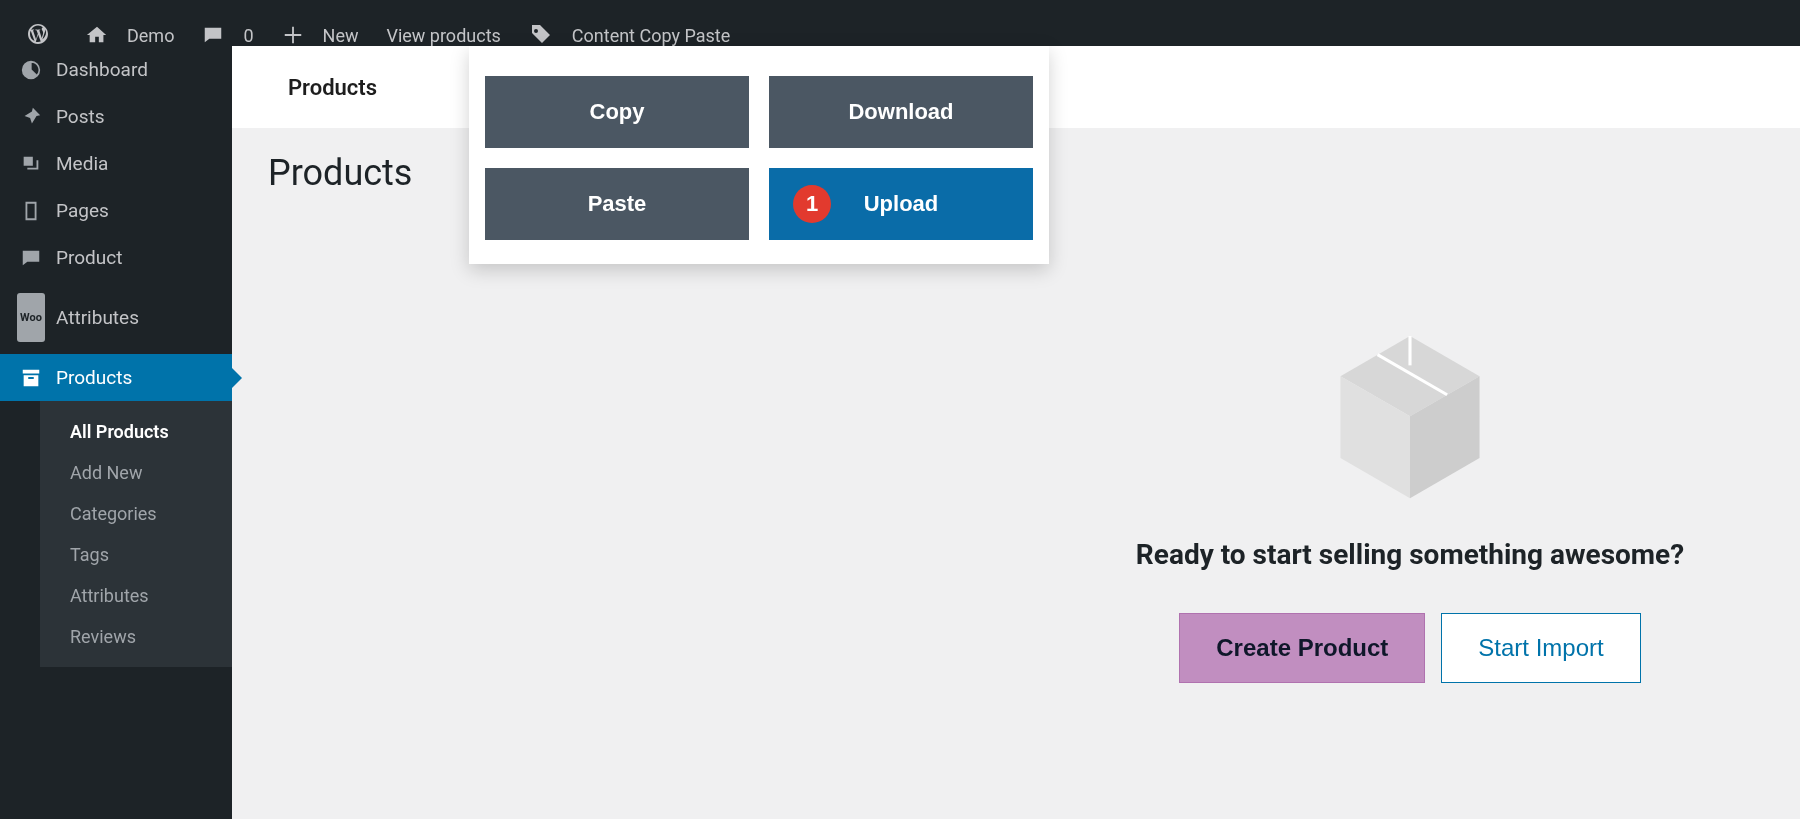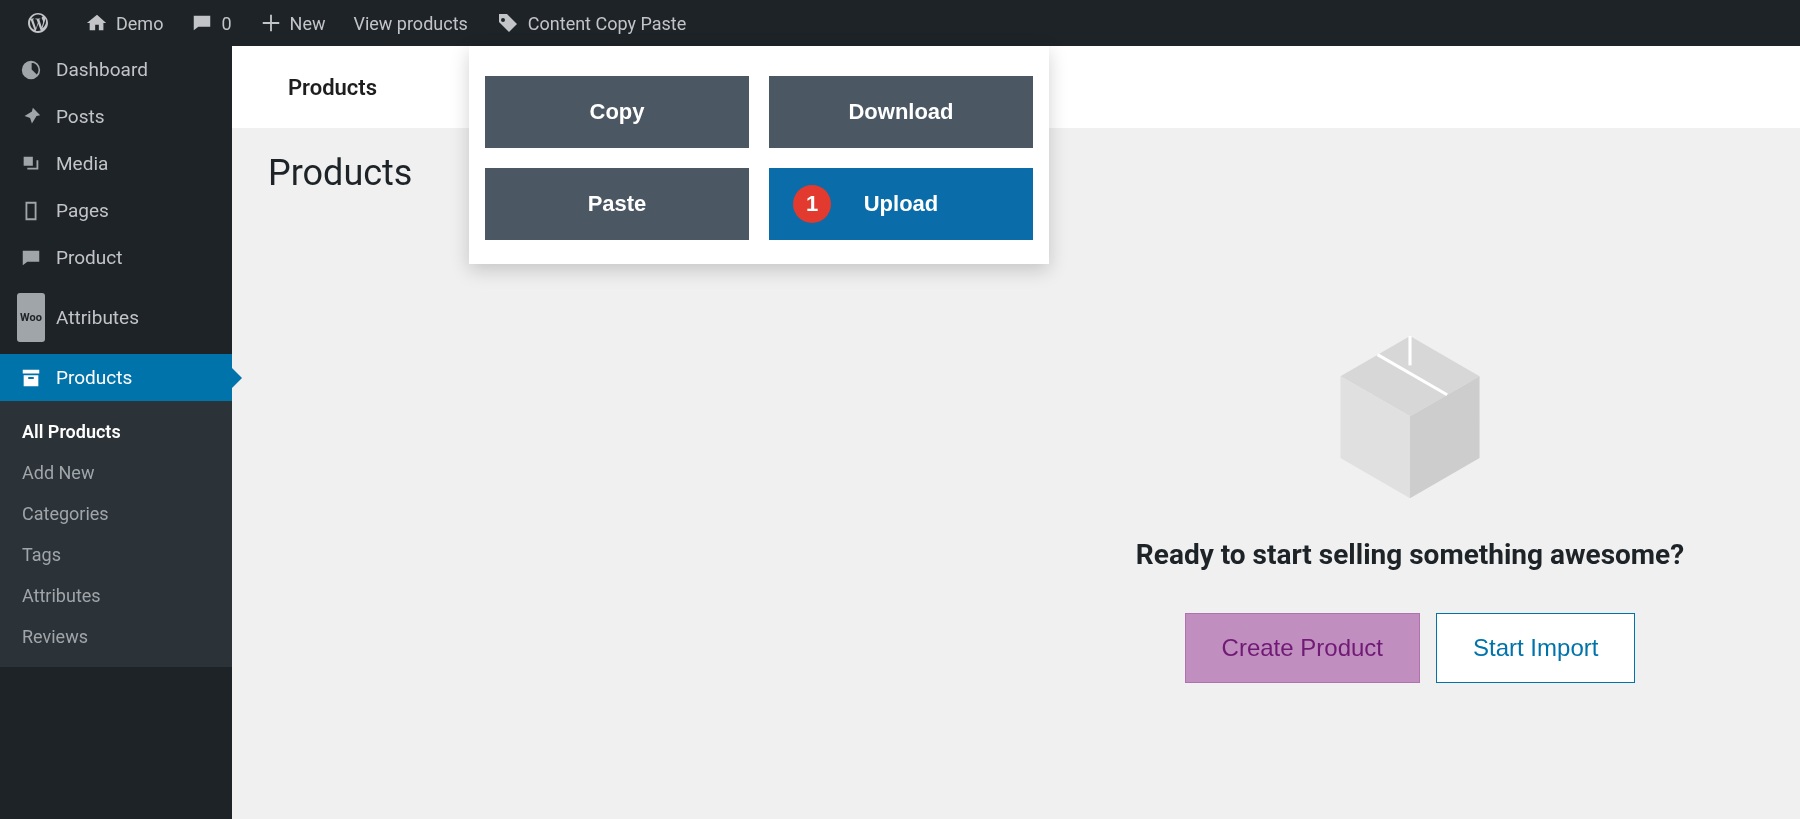--- a/index.html
+++ b/index.html
@@ -1,30 +1,30 @@
 <!DOCTYPE html>
 <html><head>
 <meta charset="utf-8">
 <style>
 * { margin: 0; padding: 0; box-sizing: border-box; }
 body { font-family: -apple-system, BlinkMacSystemFont, "Segoe UI", Roboto, sans-serif; background: #f0f0f1; width: 1800px; height: 819px; overflow: hidden; position: relative; }
 
 
 .admin-bar { background: #1d2327; height: 46px; display: flex; align-items: center; padding: 0 12px; color: #c3c4c7; font-size: 18px; }
-.admin-bar-item { display: flex; align-items: center; padding: 0 14px; cursor: pointer; height: 46px; }
+.admin-bar-item { display: flex; align-items: flex-end; padding: 0 14px; cursor: pointer; height: 46px; gap: 11px; }
 .admin-bar .icon { margin-right: 8px; display: flex; align-items: center; }
 .admin-bar svg { fill: #c3c4c7; }
 
 
 .sidebar { position: absolute; left: 0; top: 46px; width: 232px; background: #1d2327; height: calc(819px - 46px); color: #c3c4c7; }
 .sidebar-item { display: flex; align-items: center; padding: 12px 18px; font-size: 19px; cursor: pointer; position: relative; }
 .sidebar-item .icon { width: 26px; margin-right: 12px; display: flex; align-items: center; justify-content: center; }
 .sidebar-item.active { background: #0073aa; color: #fff; }
 .sidebar-item.active::after { content: ""; position: absolute; right: -10px; top: 50%; transform: translateY(-50%); border-left: 10px solid #0073aa; border-top: 10px solid transparent; border-bottom: 10px solid transparent; }
-.sidebar-sub { background: #2c3338; padding: 10px 0; }
+.sidebar-sub { background: #2c3338; padding: 10px 8px; margin-left: 40px; }
 .sidebar-sub-item { padding: 10px 22px; font-size: 18px; color: #a0a5aa; cursor: pointer; }
 .sidebar-sub-item.active { font-weight: 600; color: #fff; }
 .sidebar svg { fill: #a0a5aa; }
 .sidebar-item.active svg { fill: #fff; }
 
 
 .main { position: absolute; left: 232px; top: 46px; right: 0; bottom: 0; }
 .tab-row { background: #fff; height: 82px; display: flex; align-items: center; padding-left: 56px; }
 .tab { font-size: 22px; font-weight: 600; color: #1e1e1e; }
 .page-title { font-size: 36px; color: #1d2327; padding: 24px 36px; font-weight: 400; }
@@ -33,21 +33,21 @@
 .dropdown-panel { position: absolute; left: 469px; top: 46px; width: 580px; background: #fff; box-shadow: 0 6px 18px rgba(0,0,0,0.18); padding: 30px 16px 24px; display: grid; grid-template-columns: 1fr 1fr; gap: 20px; z-index: 100; }
 .dd-btn { background: #4b5763; color: #fff; font-size: 22px; font-weight: 600; height: 72px; display: flex; align-items: center; justify-content: center; cursor: pointer; border: none; position: relative; }
 .dd-btn.primary { background: #0a6ca8; }
 .badge { position: absolute; left: 24px; top: 50%; transform: translateY(-50%); width: 38px; height: 38px; border-radius: 50%; background: #e23a2e; color: #fff; display: flex; align-items: center; justify-content: center; font-size: 22px; font-weight: 600; }
 
 
 .empty-state { position: absolute; right: 70px; top: 290px; width: 640px; text-align: center; }
 .box-icon { fill: #d7d7d7; margin-bottom: 28px; }
 .empty-heading { font-size: 28px; font-weight: 700; color: #1d2327; margin-bottom: 42px; }
 .empty-actions { display: flex; gap: 16px; justify-content: center; }
-.btn-create { background: #c18ec0; border: 1px solid #b072af; color: #701a75; font-size: 24px; font-weight: 400; padding: 20px 36px; cursor: pointer; }
+.btn-create { background: #c18ec0; border: 1px solid #b072af; color: #0f172a; font-size: 24px; font-weight: 700; padding: 20px 36px; cursor: pointer; }
 .btn-import { background: #fff; border: 1px solid #0073aa; color: #0073aa; font-size: 24px; font-weight: 500; padding: 20px 36px; cursor: pointer; }
 </style>
 </head>
 <body>
 
 <div class="admin-bar">
   <div class="admin-bar-item">
     <span class="icon">
       <svg width="24" height="24" viewBox="0 0 24 24">
           <path d="M12 2C6.5 2 2 6.5 2 12s4.5 10 10 10 10-4.5 10-10S17.5 2 12 2zm-8 10c0-1.2.3-2.3.7-3.3l3.8 10.4C5.5 17.7 4 15 4 12zm8 8c-.8 0-1.5-.1-2.2-.3l2.4-7 2.5 6.8c0 .04.04.1.06.1-.9.3-1.8.4-2.76.4zm1.1-11.7c.5-.03.9-.08.9-.08.4-.05.4-.7-.05-.67 0 0-1.3.1-2.2.1-.8 0-2.1-.1-2.1-.1-.4-.03-.5.6-.05.67 0 0 .4.05.9.08l1.3 3.5-1.8 5.4-3-8.9c.5-.03.9-.08.9-.08.4-.05.4-.7-.05-.67 0 0-1.3.1-2.2.1h-.5C7.1 5 9.4 3.6 12 3.6c2 0 3.7.7 5.1 2h-.1c-.8 0-1.3.7-1.3 1.4 0 .6.4 1.2.8 1.8.3.5.6 1.2.6 2.1 0 .7-.3 1.5-.6 2.6l-.8 2.6-2.6-8.3zm6.1-1.3c.5 1 .8 2.2.8 3.4 0 2.6-1.4 5-3.6 6.9l2.4-7c.5-1.1.6-2 .6-2.8 0-.3-.02-.6-.06-.8l-.14.3z"></path>

